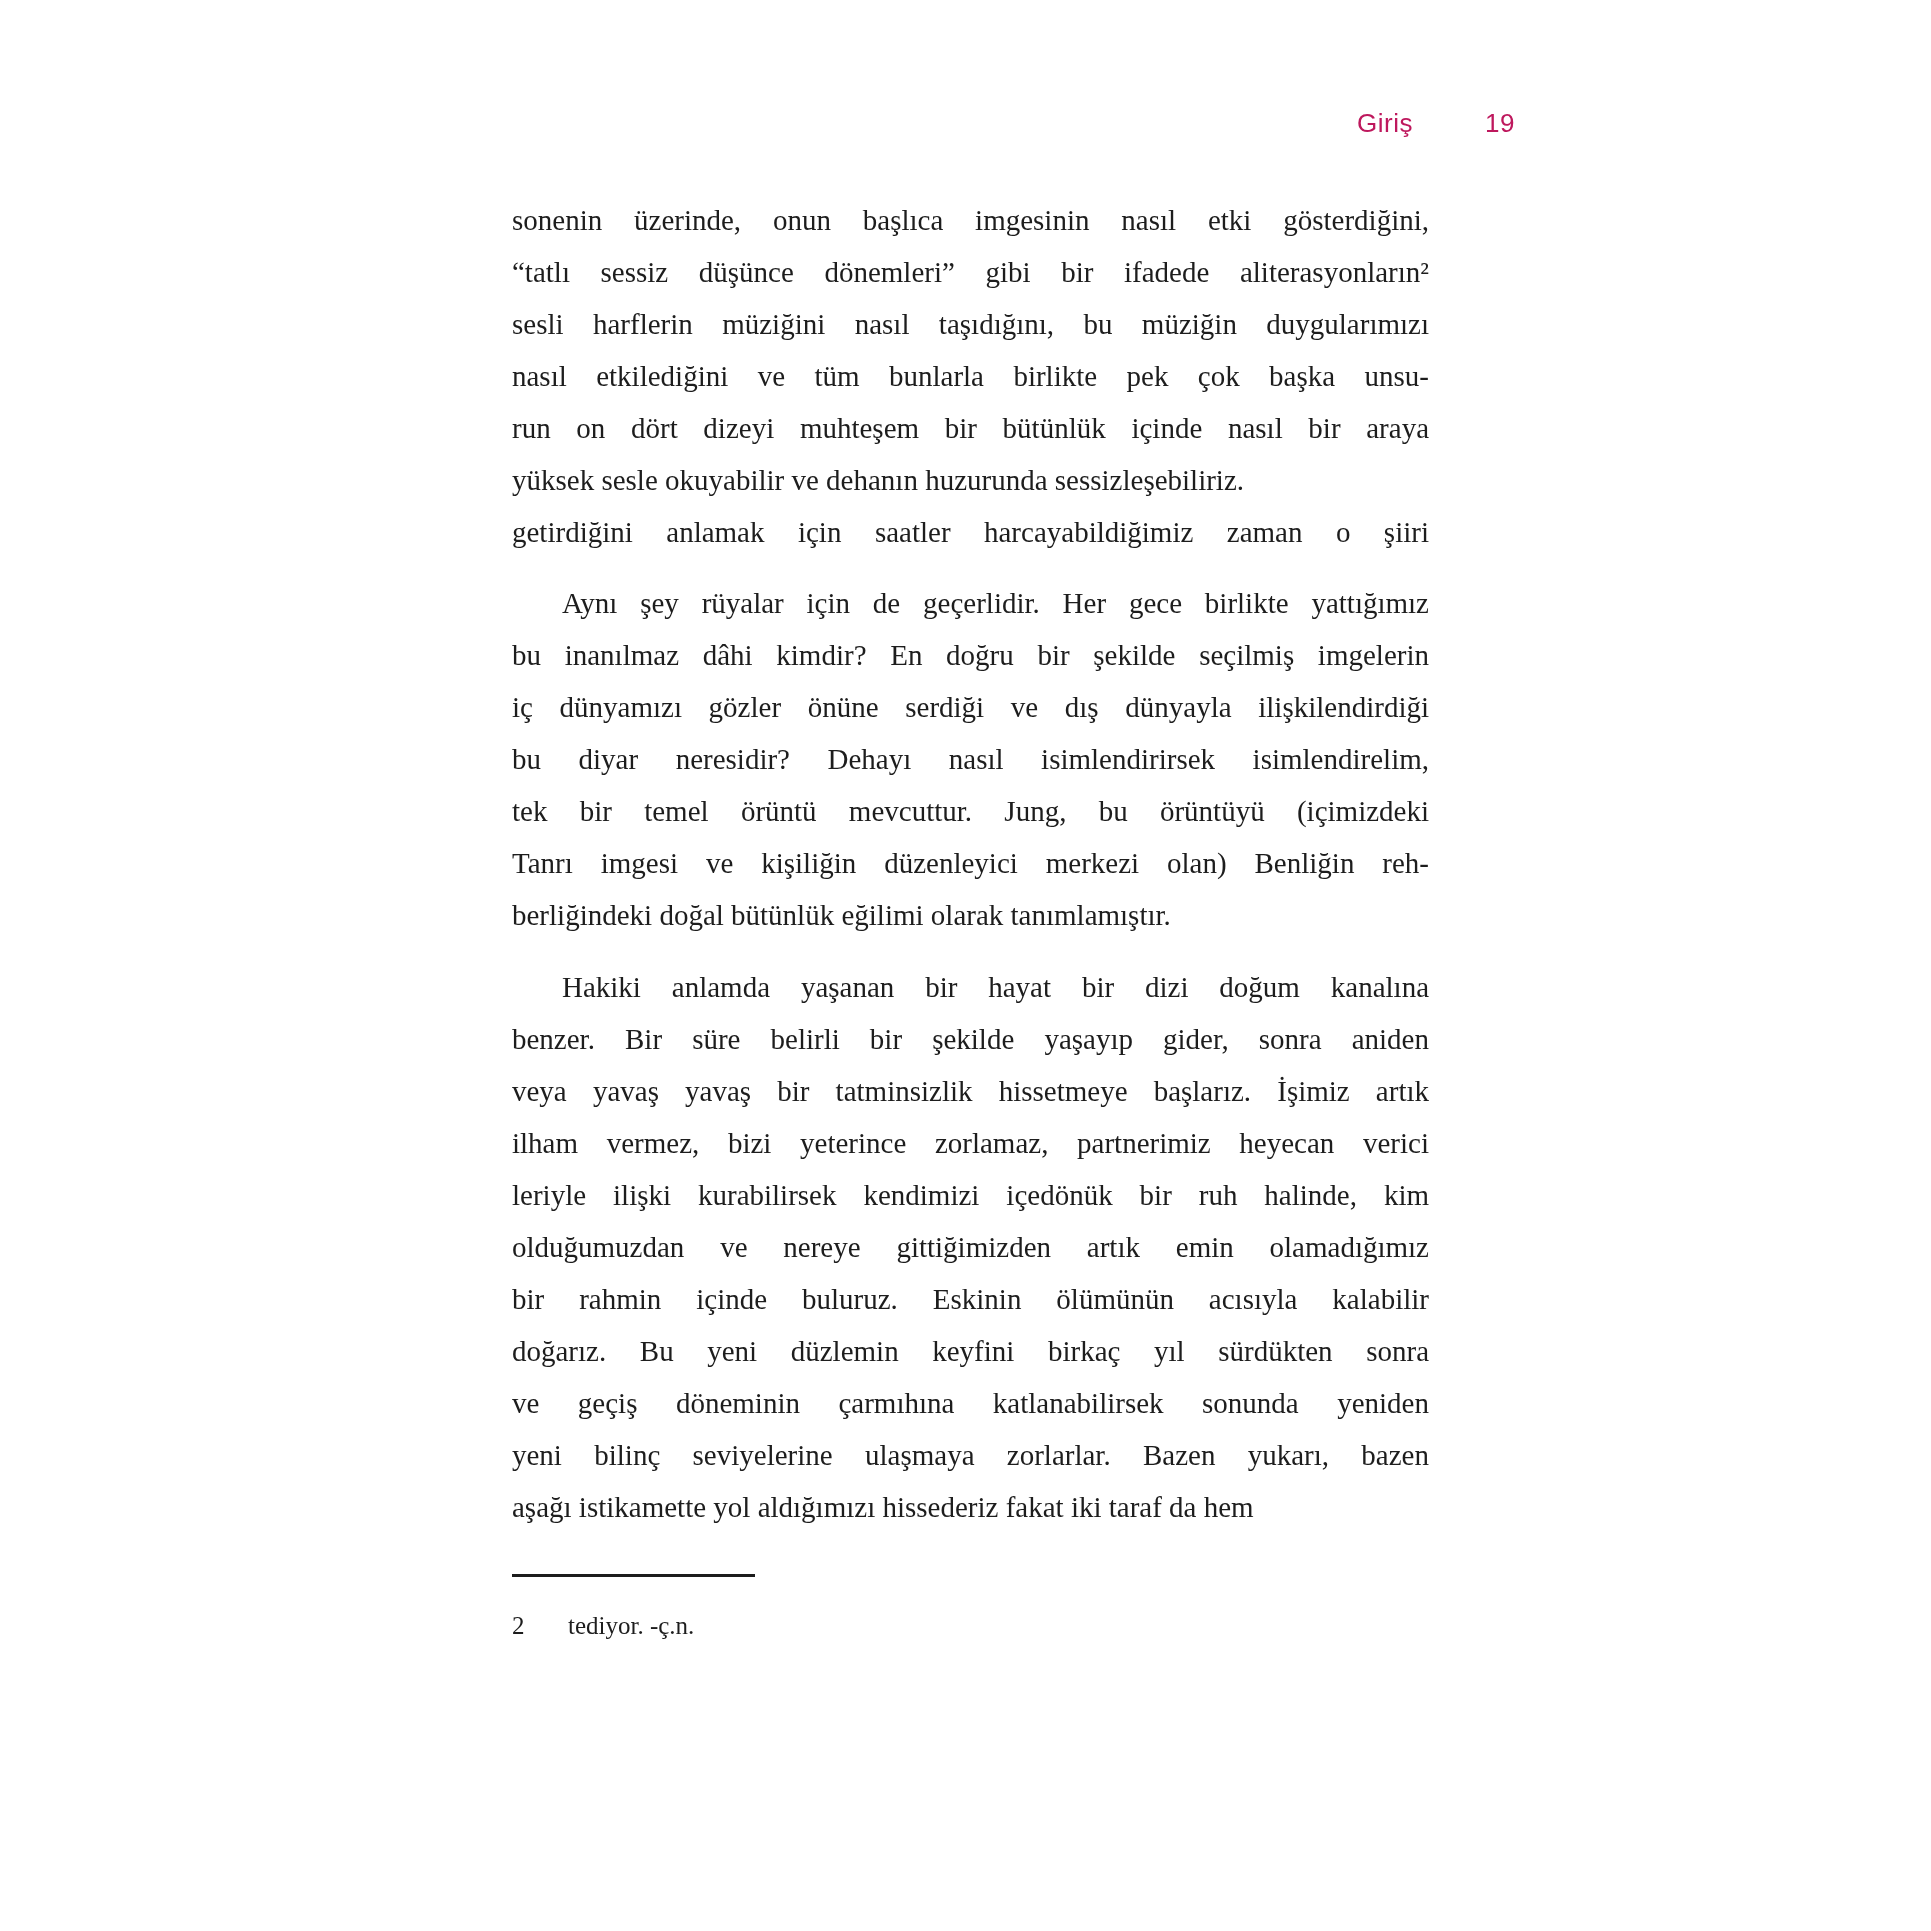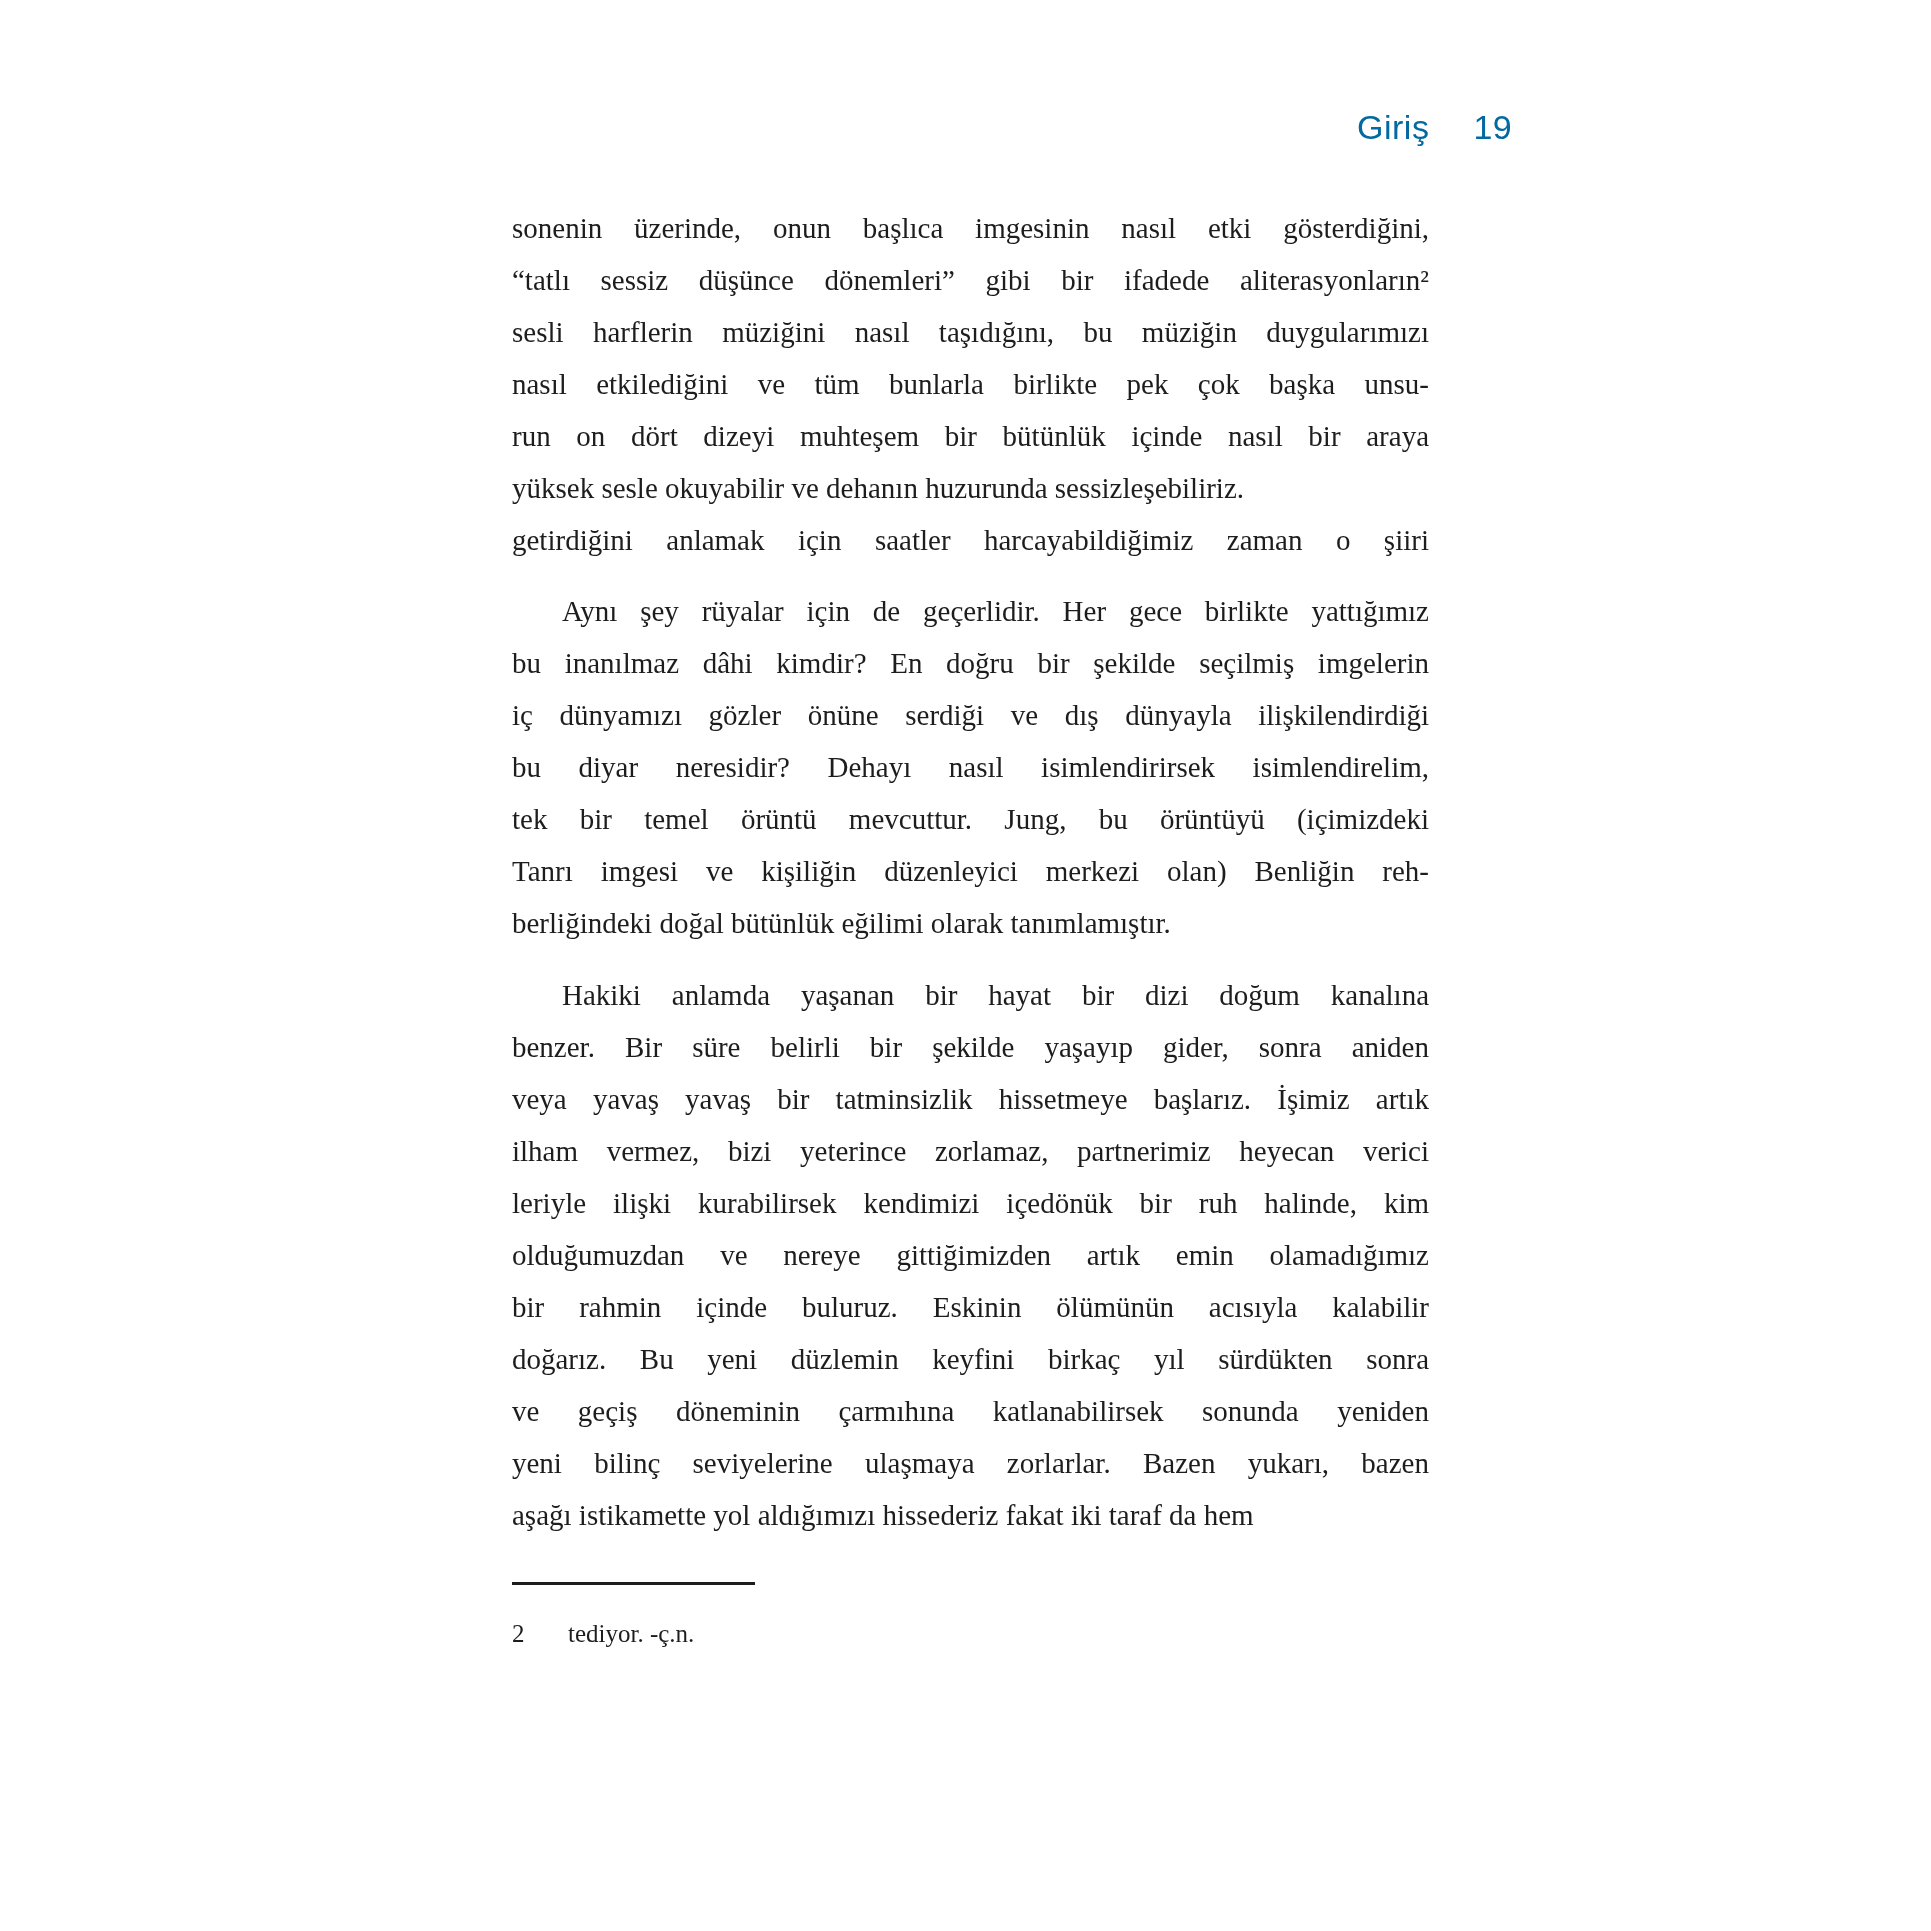--- a/index.html
+++ b/index.html
@@ -14,30 +14,30 @@
     background: #ffffff;
     font-family: "Liberation Serif", "DejaVu Serif", serif;
     color: #1d1d1d;
     overflow: hidden;
   }
   .running-header {
     position: absolute;
     top: 108px;
     left: 1357px;
     display: flex;
-    gap: 44px;
+    gap: 72px;
     font-family: "Liberation Sans", sans-serif;
-    font-size: 34px;
-    color: #0369a1;
+    font-size: 26px;
+    color: #be185d;
     letter-spacing: 0.5px;
   }
   .textblock {
     position: absolute;
     left: 512px;
-    top: 202px;
+    top: 194px;
     width: 917px;
     font-size: 29px;
     line-height: 52px;
   }
   .para { margin: 0 0 0 0; }
   .para + .para { margin-top: 19.3px; }
   .line {
     height: 52px;
     overflow: hidden;
     text-align: justify;

